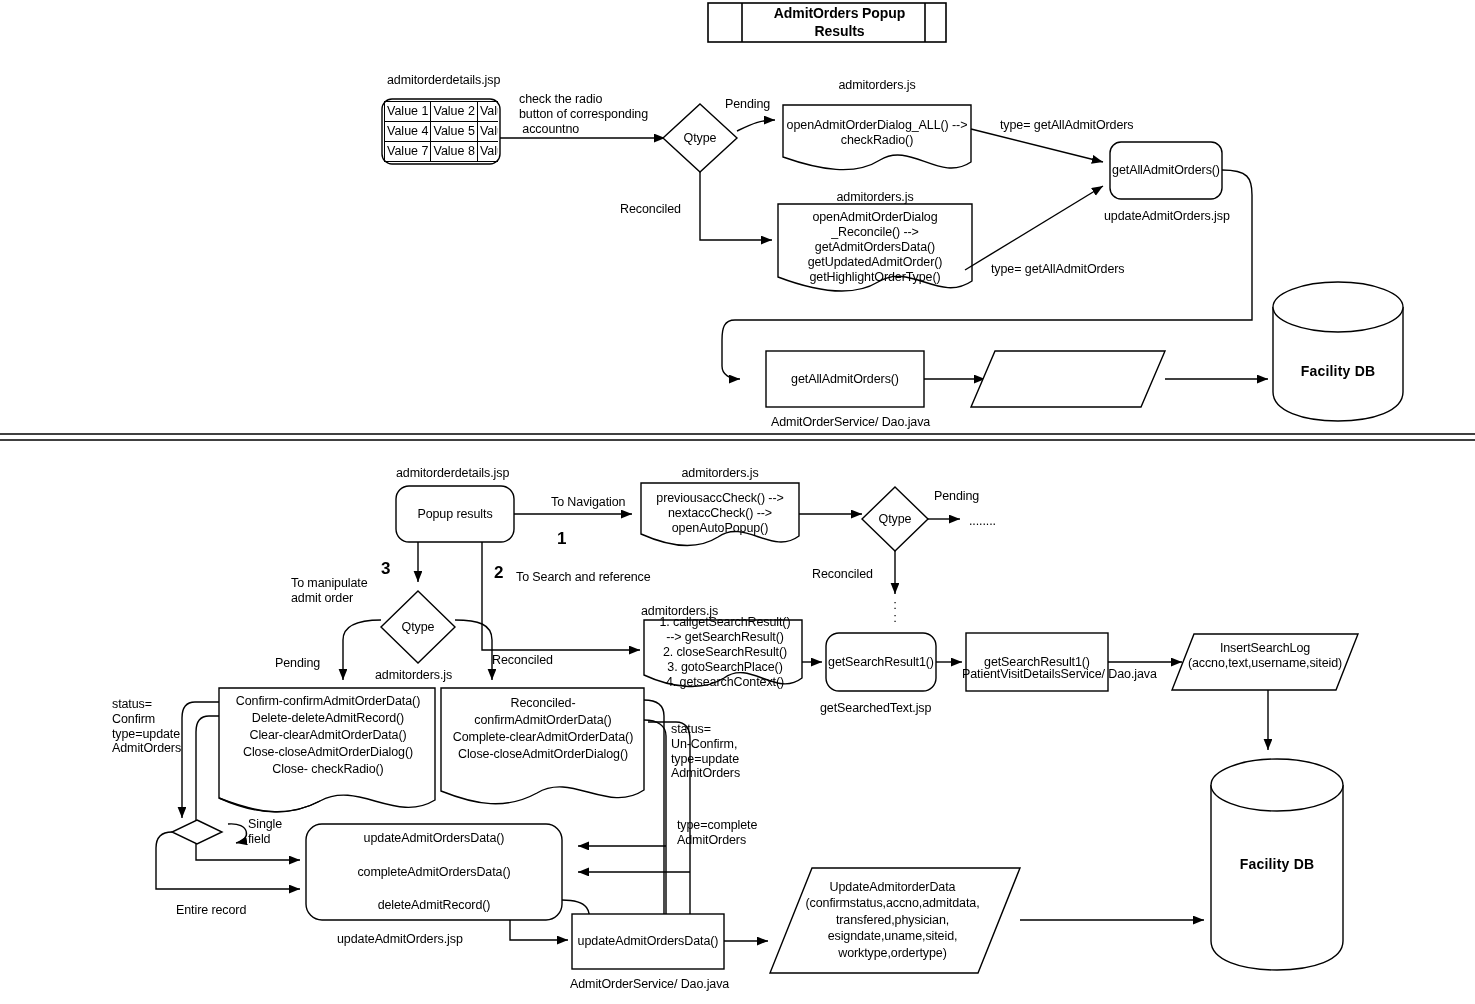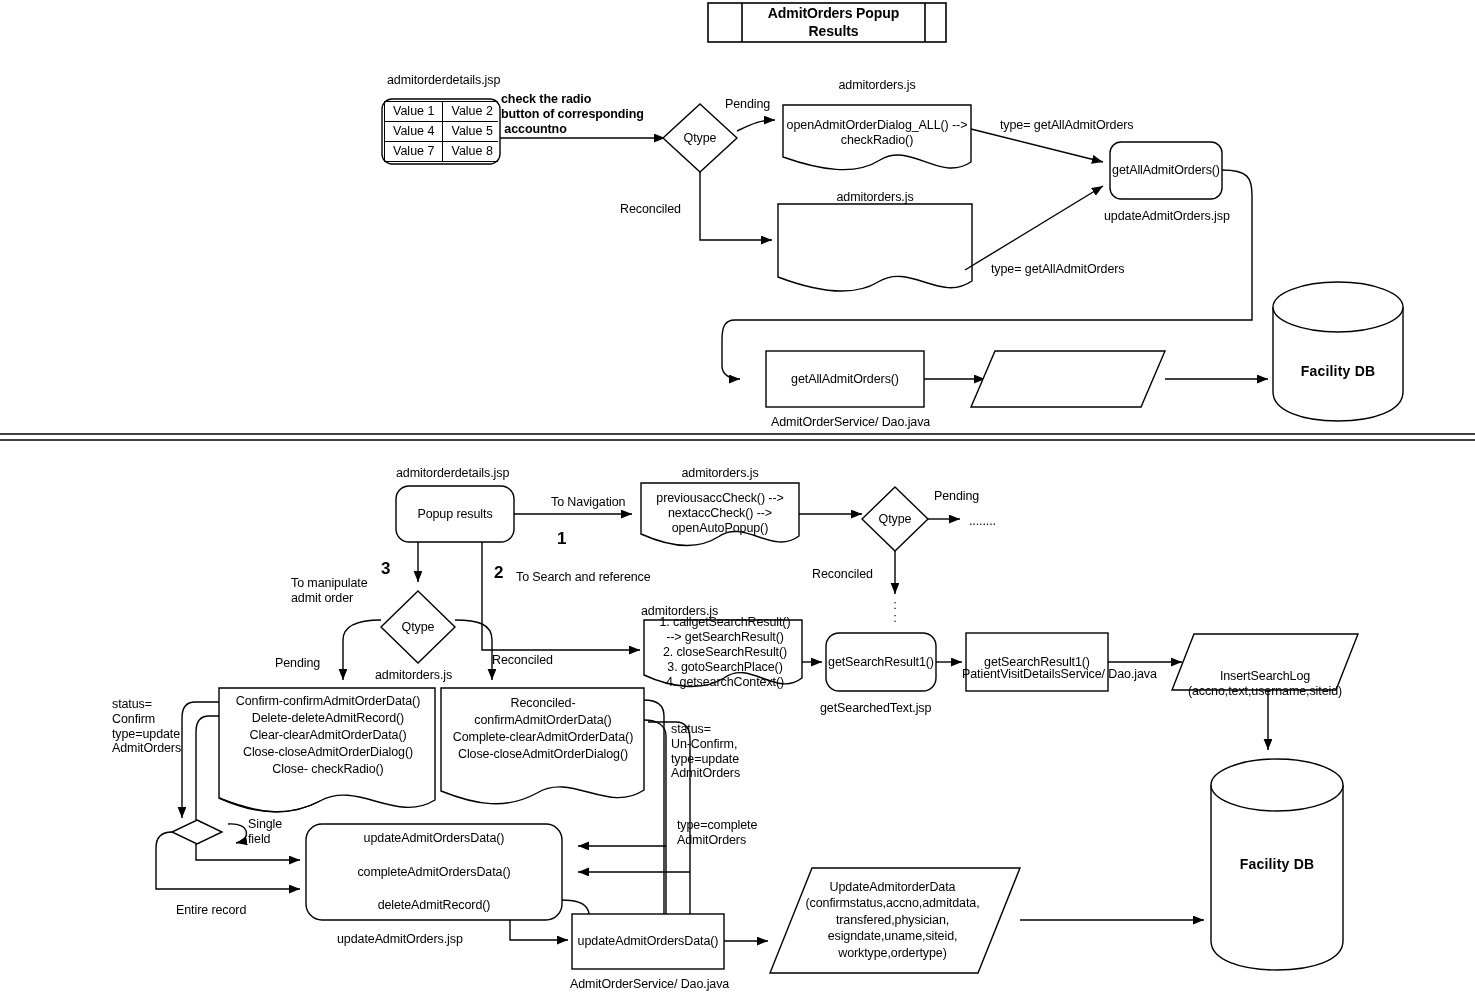--- a/index.html
+++ b/index.html
@@ -40,36 +40,37 @@
     font-size: 12.5px;
     line-height: 1.2;
     color: #000;
     white-space: pre;
     letter-spacing: -0.1px;
   }
   .title-txt {
     font-weight: bold;
     font-size: 14px;
     line-height: 1.25;
+    margin-left: 6px;
   }
   .num-lbl { font-weight: bold; font-size: 17px; }
   .db-lbl {
     font-weight: bold;
     font-size: 14px;
     letter-spacing: 0.2px;
     margin-top: 20px;
   }
   table.vtable {
     position: absolute;
     border-collapse: collapse;
     font-size: 12.5px;
   }
   table.vtable td {
     border: 1px solid #000;
-    padding: 1px 8px;
+    padding: 1px 2px;
     white-space: nowrap;
     height: 19px;
     line-height: 17px;
   }
   .clip-box {
     position: absolute;
     overflow: hidden;
   }
 </style>
 </head>
@@ -223,34 +224,39 @@
       </tr>
       <tr>
         <td>Value 7</td>
         <td>Value 8</td>
         <td>Value 9</td>
       </tr>
     </tbody>
       </table>
   </div>
 
-  <div class="lbl l" style="left:501px; top:92px;font-weight:bold;">check the radio
+  <div class="lbl l" style="left:519px; top:92px;">check the radio
 button of corresponding
  accountno</div>
 
   <div class="node-text" style="left:663px; top:125px; width:74px; height:26px;">Qtype</div>
 
   <div class="lbl l" style="left:725px; top:97px;">Pending</div>
   <div class="lbl l" style="left:620px; top:202px;">Reconciled</div>
 
   <div class="lbl c" style="left:783px; top:78px; width:188px;">admitorders.js</div>
   <div class="node-text" style="left:783px; top:113px; width:188px; height:40px;">openAdmitOrderDialog_ALL() --&gt;
 checkRadio()</div>
 
   <div class="lbl c" style="left:778px; top:190px; width:194px;">admitorders.js</div>
+  <div class="node-text" style="left:778px; top:208px; width:194px; height:78px;">openAdmitOrderDialog
+_Reconcile() --&gt;
+getAdmitOrdersData()
+getUpdatedAdmitOrder()
+getHighlightOrderType()</div>
 
   <div class="lbl l" style="left:1000px; top:118px;">type= getAllAdmitOrders</div>
   <div class="lbl l" style="left:991px; top:262px;">type= getAllAdmitOrders</div>
 
   <div class="node-text" style="left:1110px; top:142px; width:112px; height:57px;">getAllAdmitOrders()</div>
   <div class="lbl l" style="left:1104px; top:209px;">updateAdmitOrders.jsp</div>
 
   <div class="node-text" style="left:766px; top:351px; width:158px; height:56px;">getAllAdmitOrders()</div>
   <div class="lbl l" style="left:771px; top:415px;">AdmitOrderService/ Dao.java</div>
 
@@ -319,21 +325,21 @@
 2. closeSearchResult()
 3. gotoSearchPlace()
 4. getsearchContext()</div>
 
   <div class="node-text" style="left:826px; top:633px; width:110px; height:58px;">getSearchResult1()</div>
   <div class="lbl l" style="left:820px; top:701px;">getSearchedText.jsp</div>
 
   <div class="node-text" style="left:966px; top:633px; width:142px; height:58px;">getSearchResult1()</div>
   <div class="lbl l" style="left:962px; top:667px;">PatientVisitDetailsService/ Dao.java</div>
 
-  <div class="node-text" style="left:1180px; top:634px; width:170px; height:44px;margin-top:28px;">InsertSearchLog
+  <div class="node-text" style="left:1180px; top:634px; width:170px; height:44px;">InsertSearchLog
 (accno,text,username,siteid)</div>
 
   <div class="node-text" style="left:306px; top:824px; width:256px; height:96px; line-height:1.35;">updateAdmitOrdersData()
 
 completeAdmitOrdersData()
 
 deleteAdmitRecord()</div>
   <div class="lbl l" style="left:337px; top:932px;">updateAdmitOrders.jsp</div>
 
   <div class="node-text" style="left:572px; top:914px; width:152px; height:55px;">updateAdmitOrdersData()</div>

